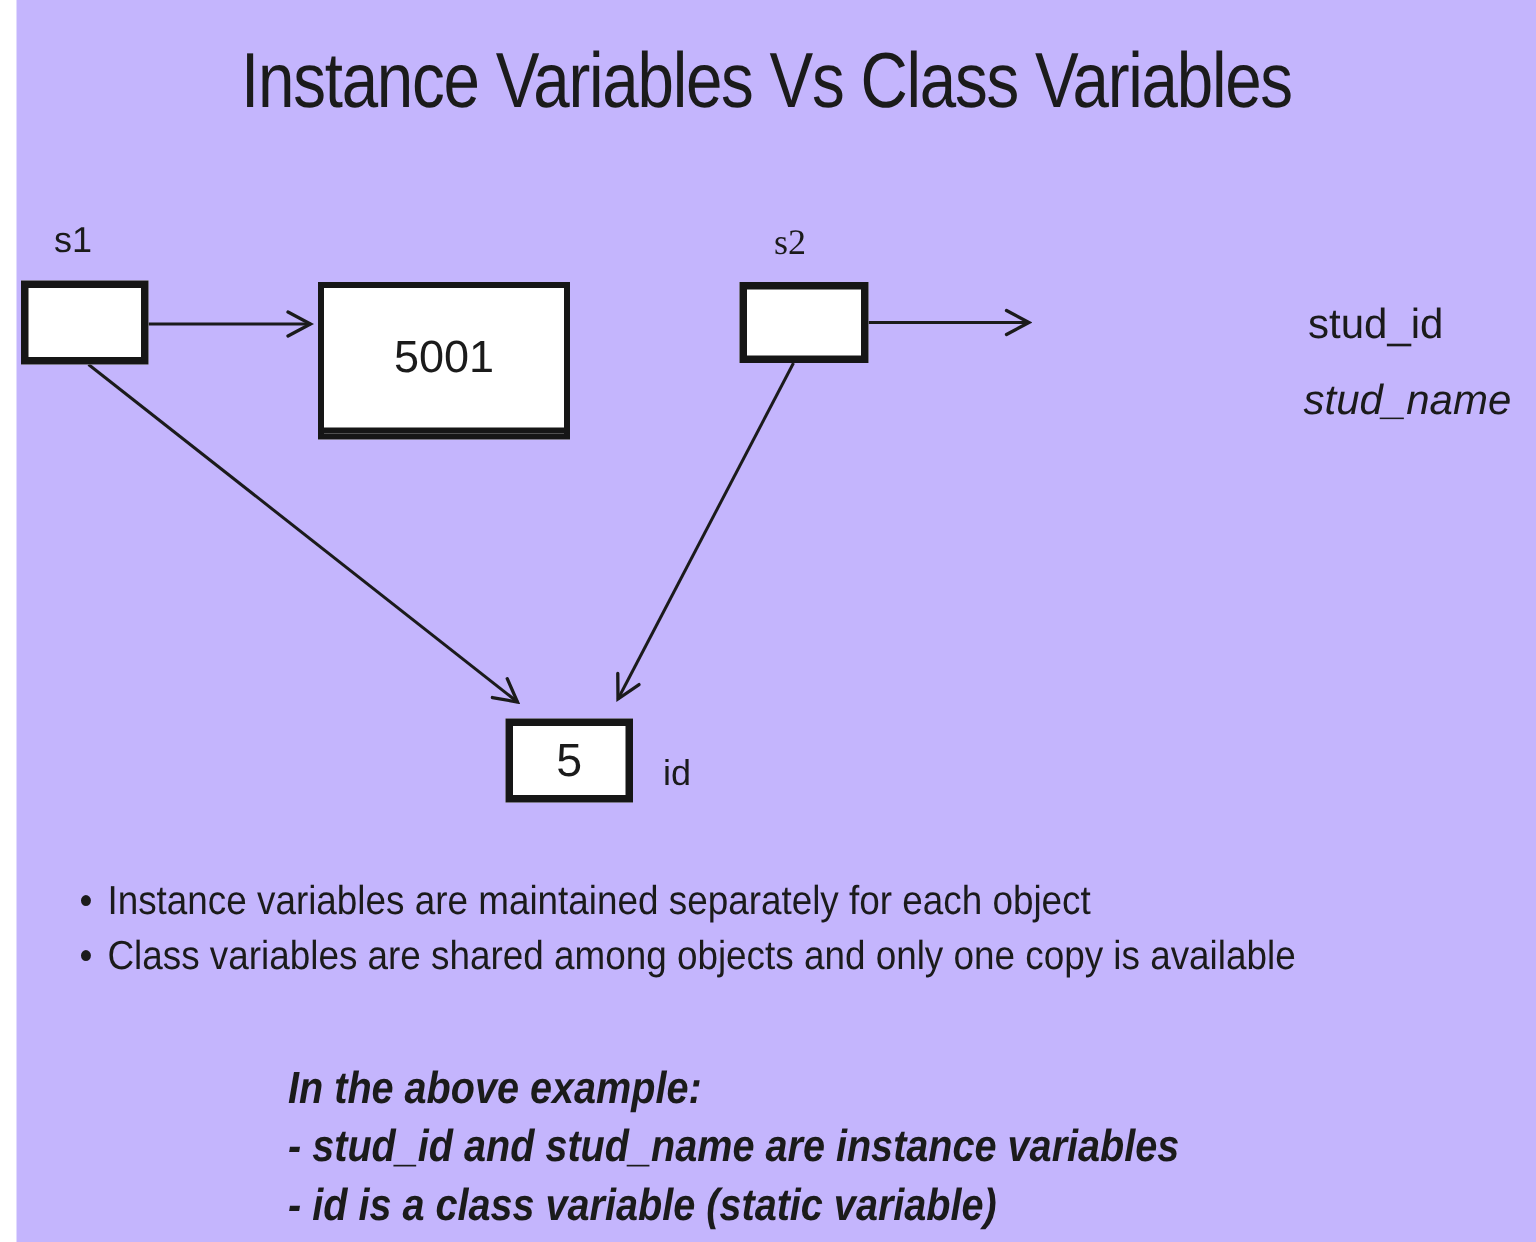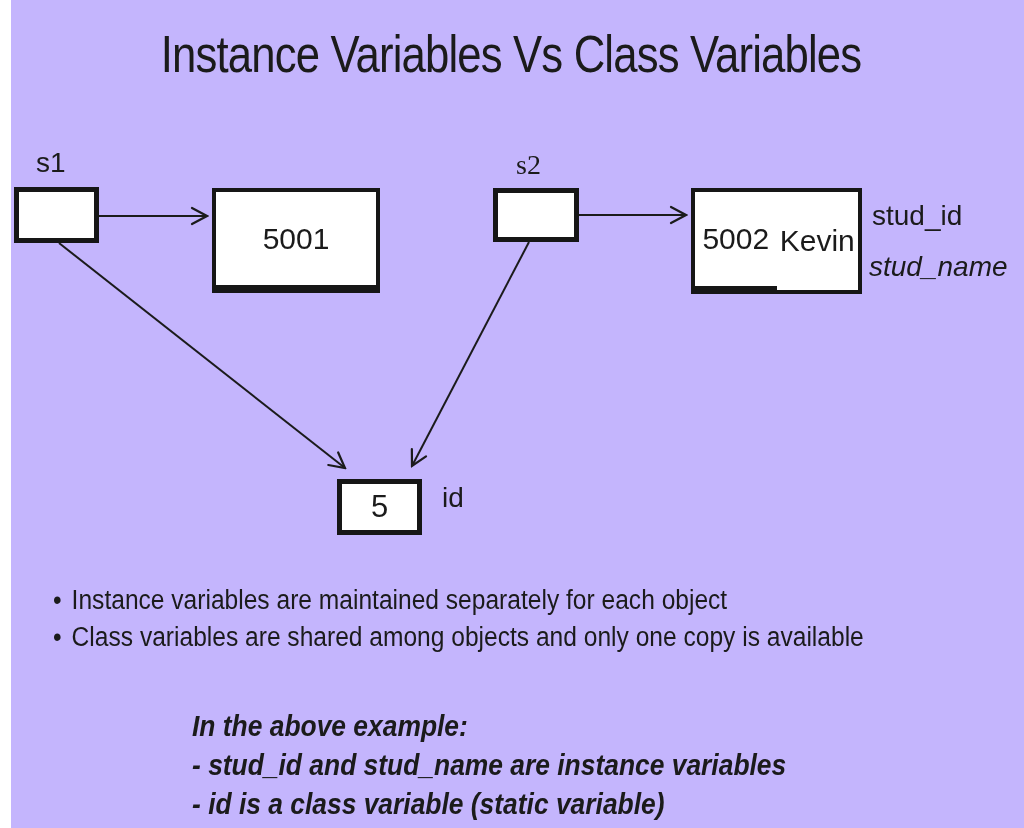--- a/index.html
+++ b/index.html
@@ -36,24 +36,24 @@
     display:flex; flex-direction:row;
   }
   .obj1 { left:201px; top:188px; width:168px; height:105px; }
   .obj2 { left:680px; top:188px; width:171px; height:106px; }
   .objbox .row {
     flex:1; display:flex; align-items:center; justify-content:center;
     font-size:30px;
   }
   .objbox .row-top { border-bottom:4px solid #161616; }
 
-  .var-label { position:absolute; font-size:28px; white-space:nowrap; }
+  .var-label { position:absolute; font-size:24px; white-space:nowrap; }
   .s1-label { left:25px;  top:147px; }
   .s2-label { left:505px; top:149px;font-family:Liberation Serif, serif; }
-  .id-label { left:431px; top:482px; }
+  .id-label { left:431px; top:502px; }
 
   .field-label { position:absolute; font-size:28px; white-space:nowrap; }
   .stud-id-label   { left:861px; top:200px; }
   .stud-name-label { left:858px; top:251px;font-style:italic; }
 
   .bullets {
     position:absolute; left:42px; top:582px;
     font-size:27px; line-height:37px; white-space:nowrap;
     transform:scaleX(0.91); transform-origin:left top;
   }
@@ -91,28 +91,20 @@
 
   <div class="objbox obj1">
     <div class="row row-top">
       <span>5001</span>
     </div>
   </div>
 
   <div class="var-label s2-label">s2</div>
   <div class="refbox s2box"></div>
 
-  <div class="objbox obj2">
-    <div class="row row-top">
-      <span>5002</span>
-    </div>
-    <div class="row">
-      <span>Kevin</span>
-    </div>
-  </div>
 
   <div class="field-label stud-id-label">stud_id</div>
   <div class="field-label stud-name-label">stud_name</div>
 
   <div class="refbox idbox">
     <span>5</span>
   </div>
   <div class="var-label id-label">id</div>
 
   <div class="bullets">

